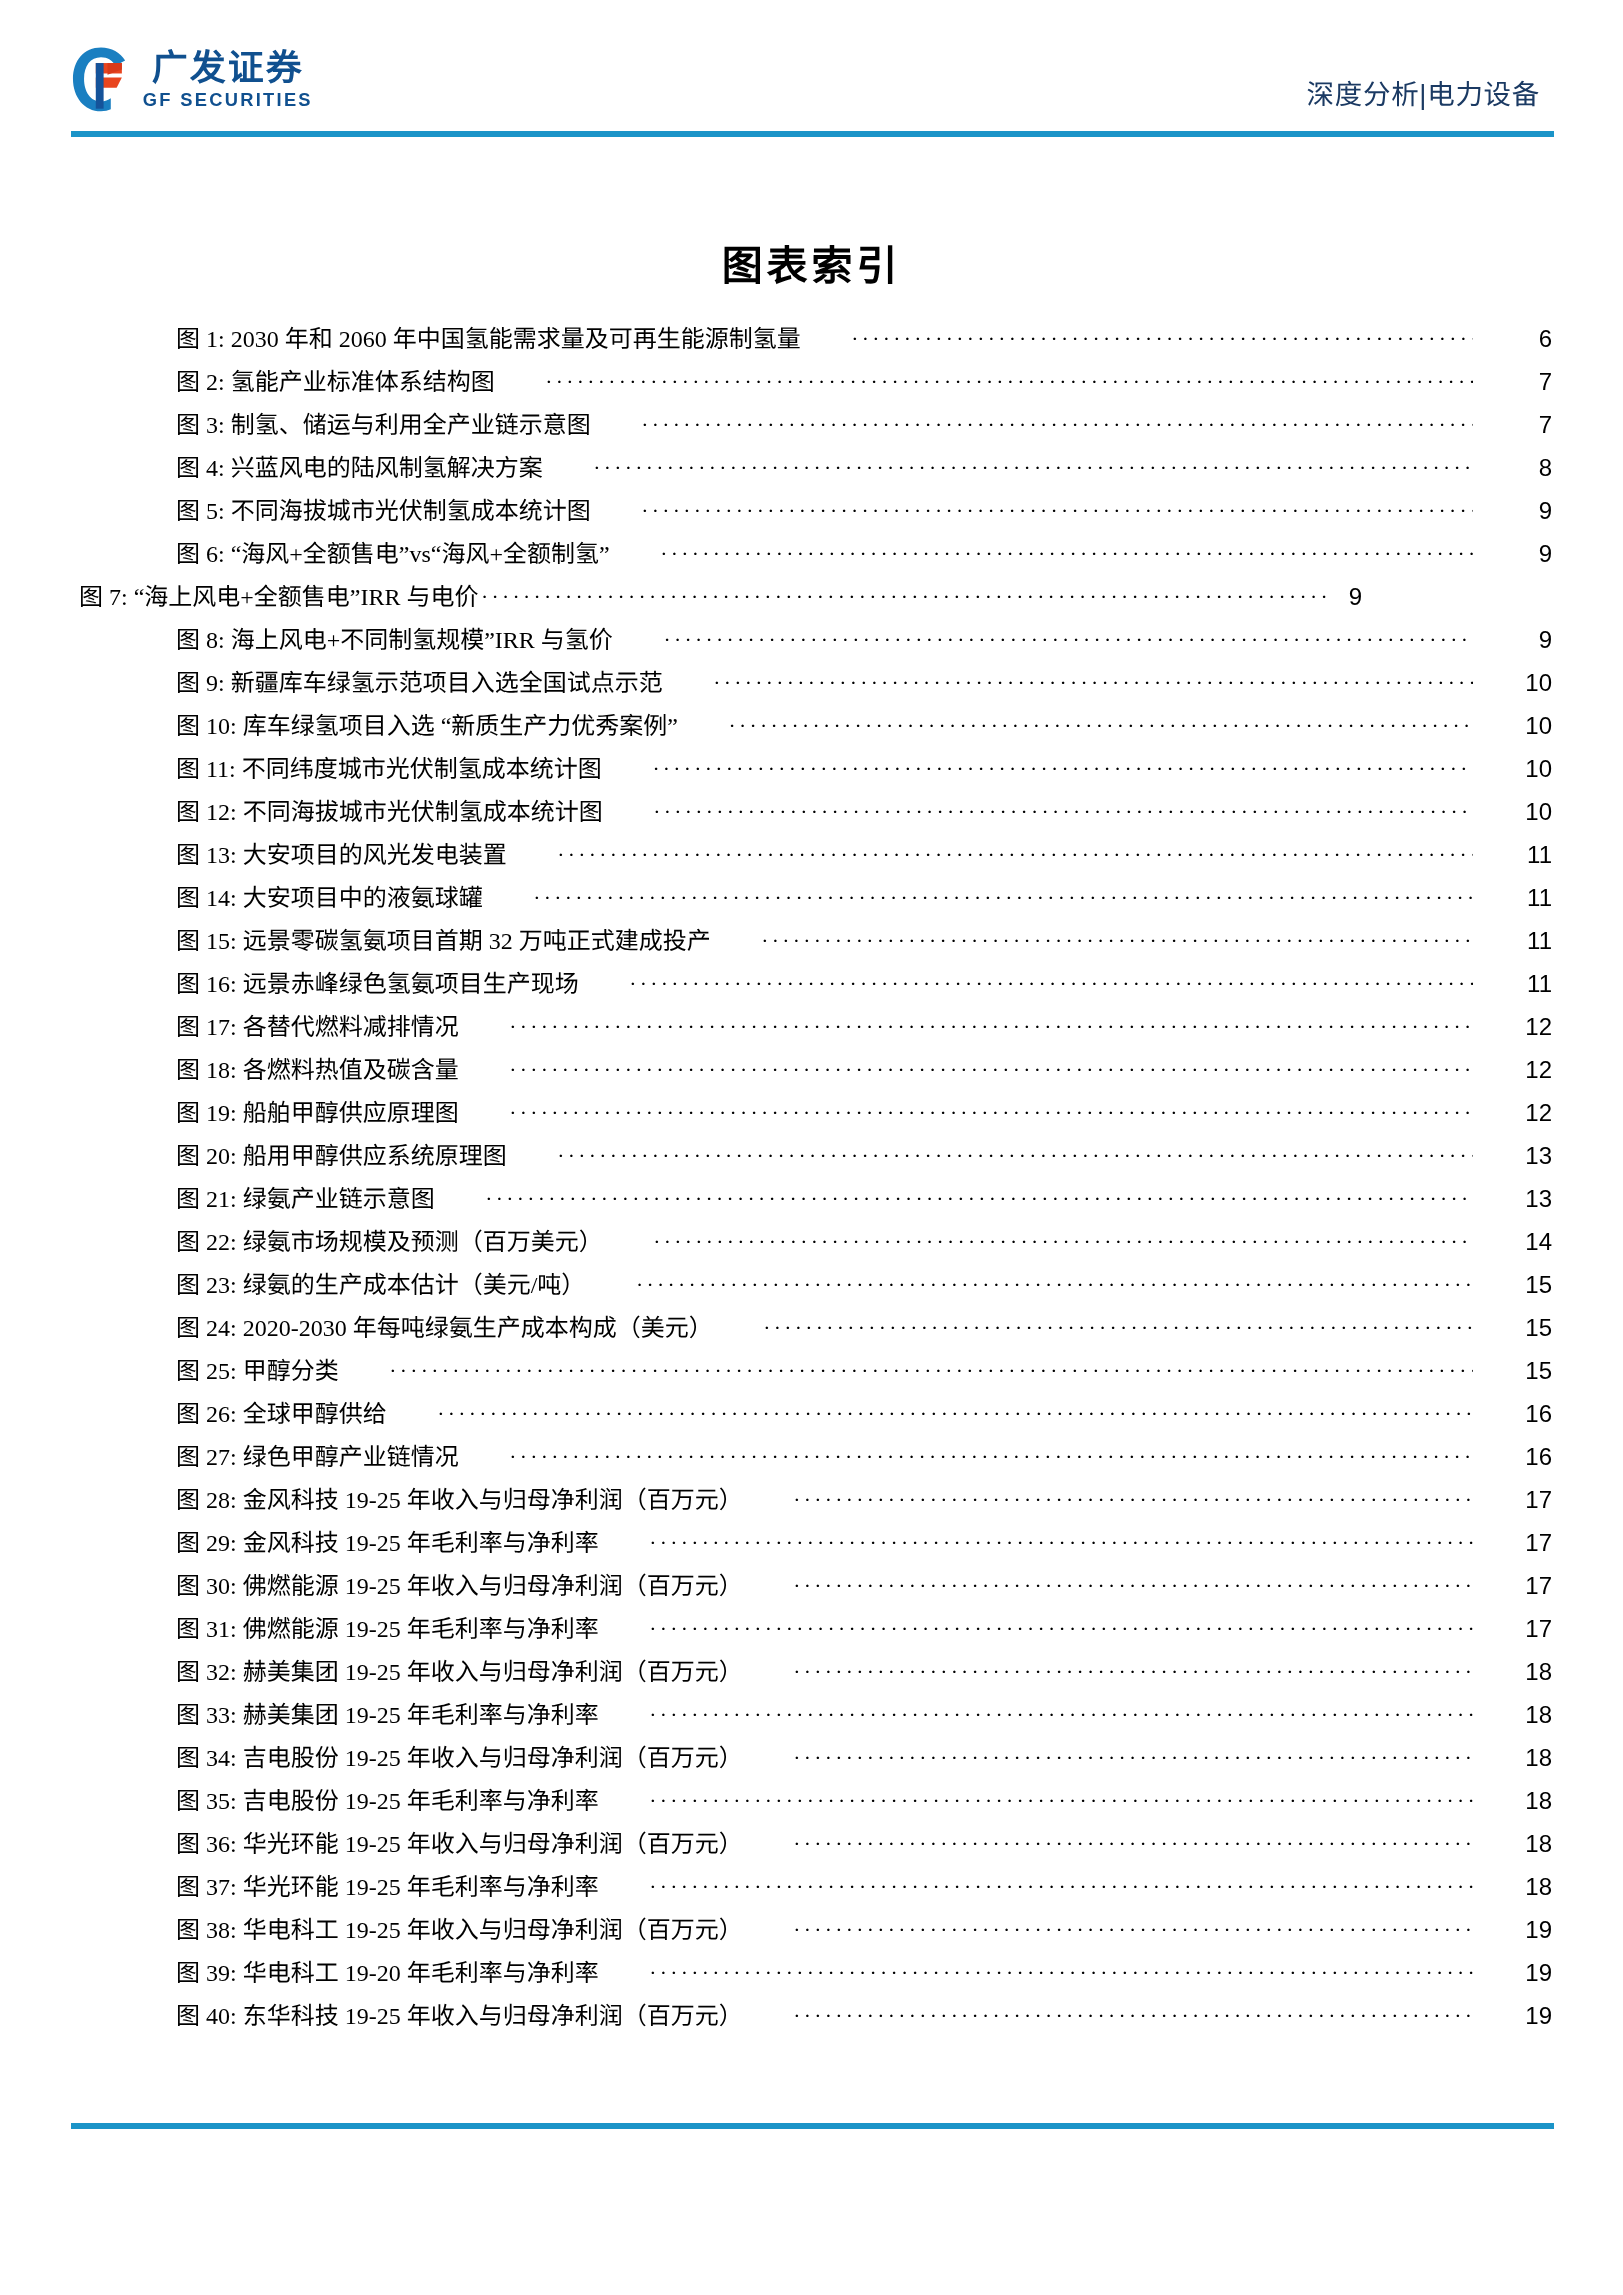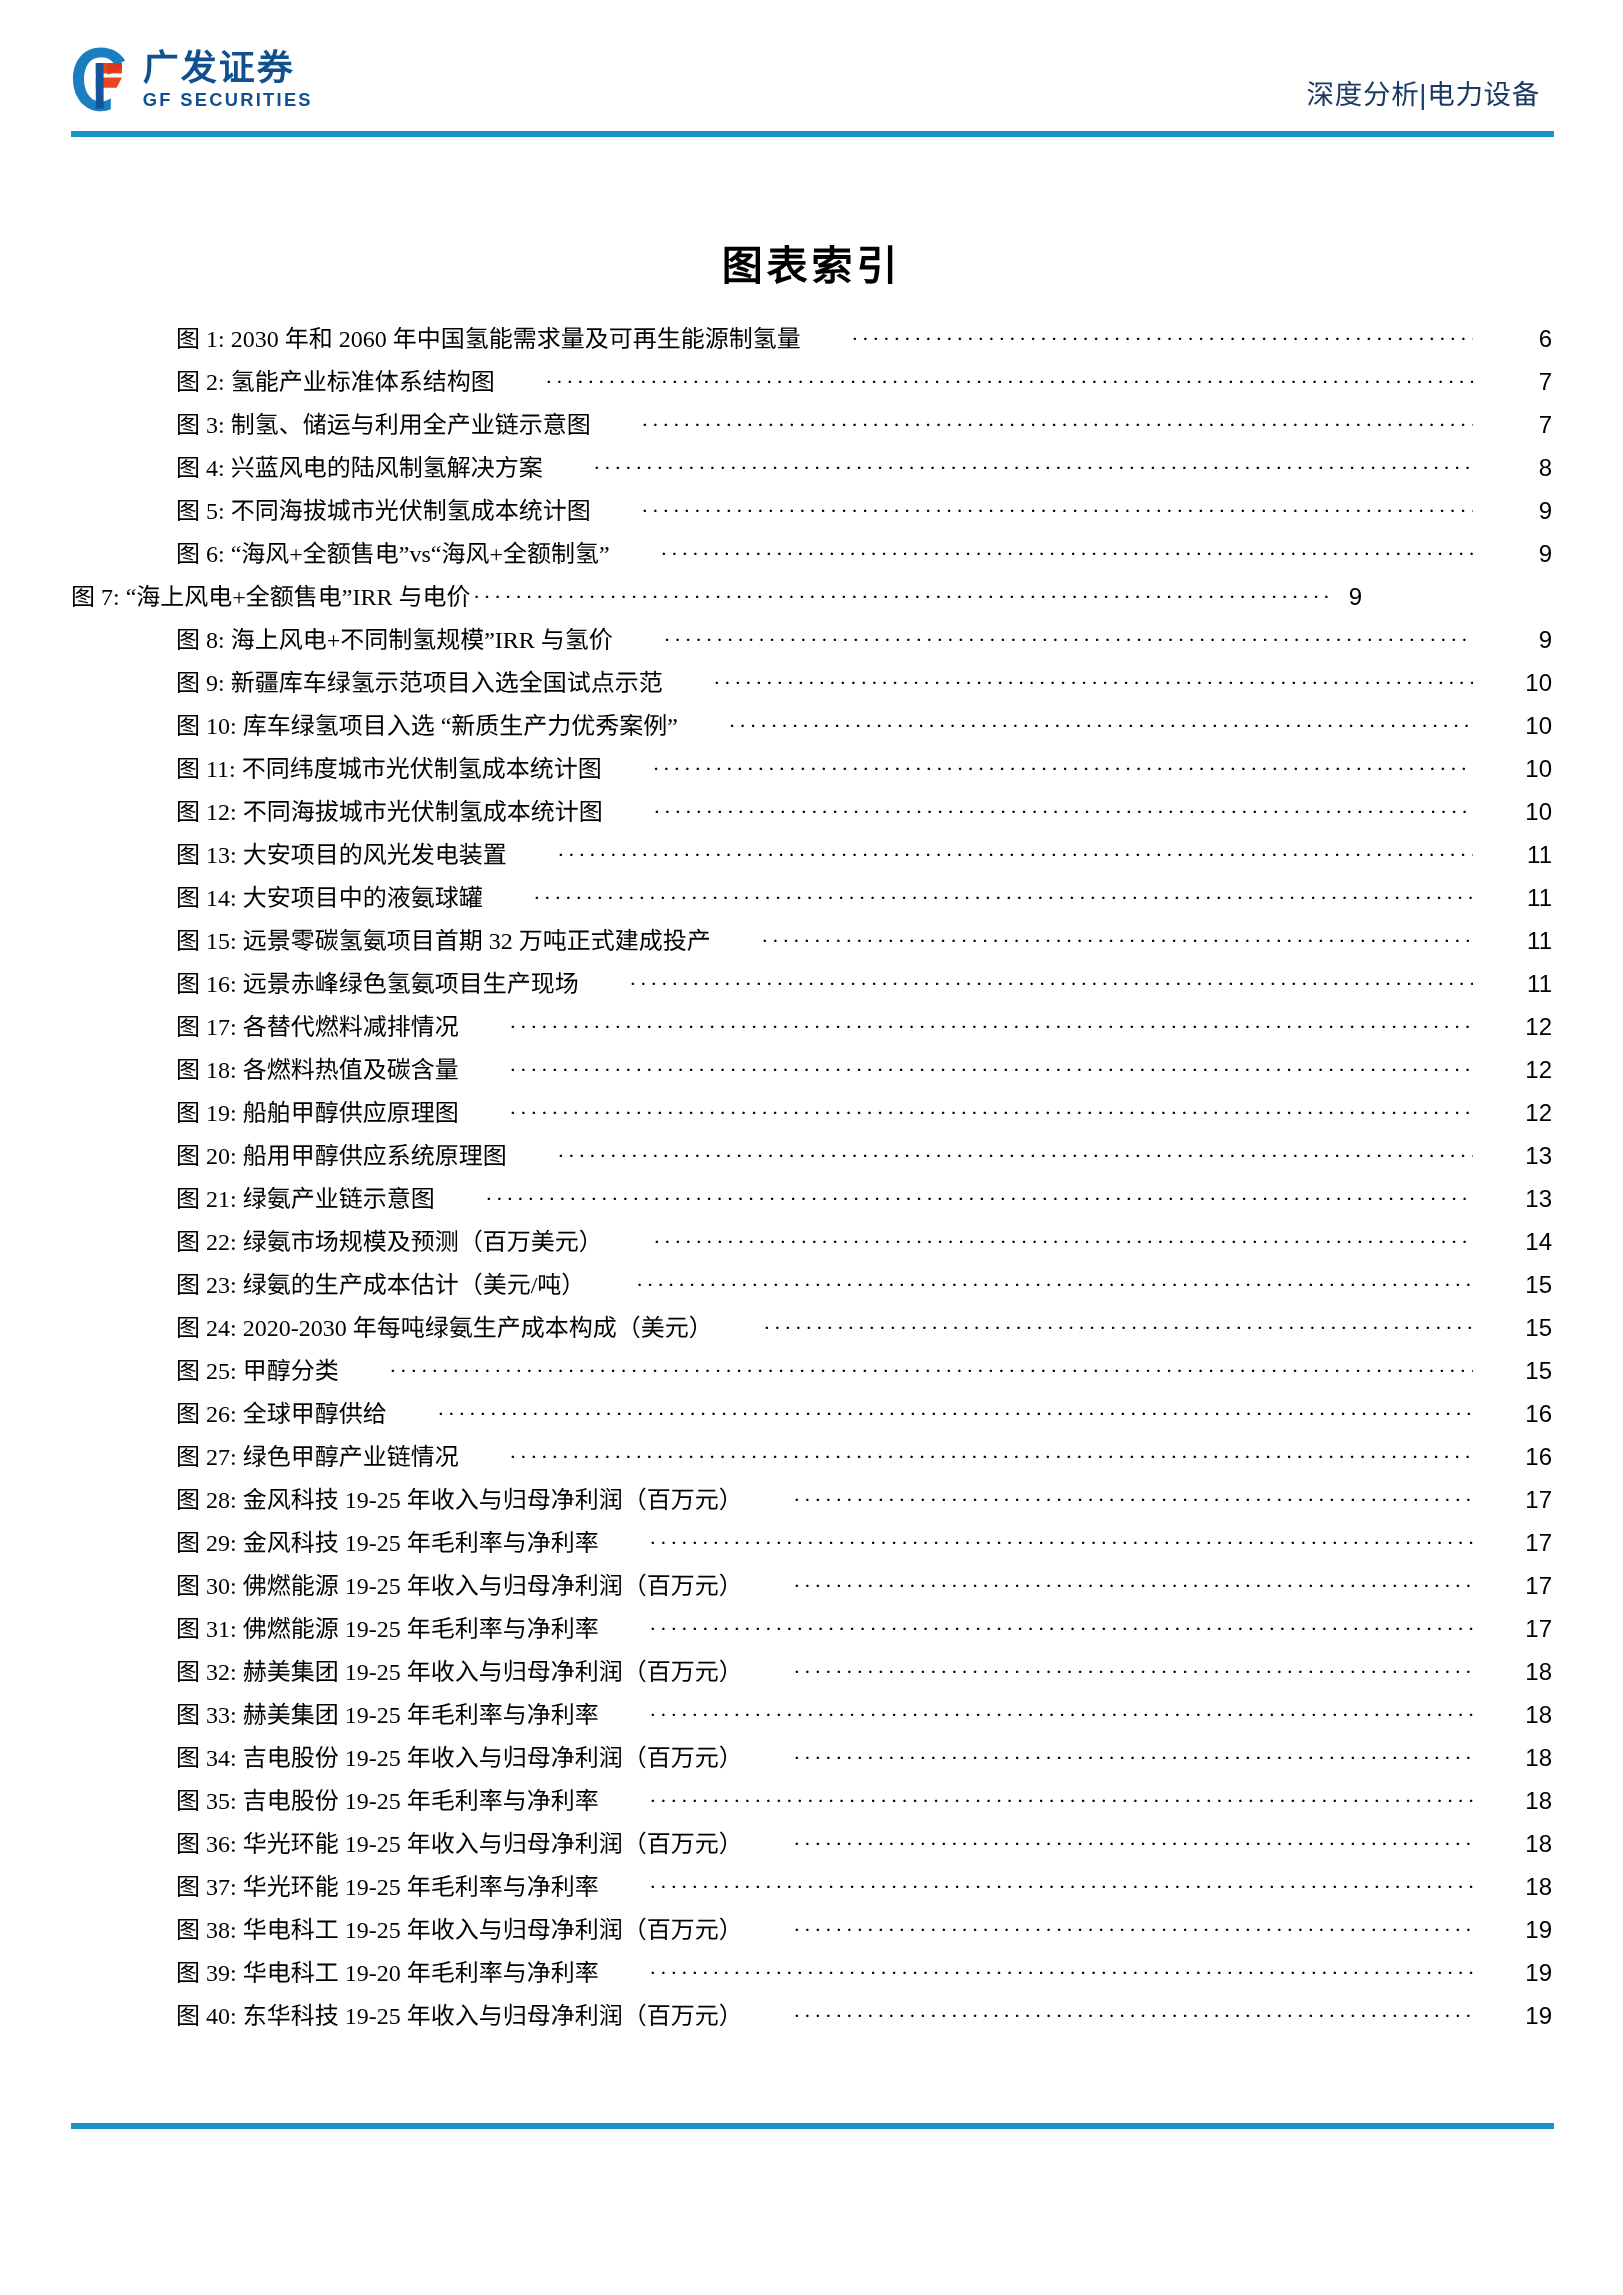--- a/index.html
+++ b/index.html
@@ -37,20 +37,21 @@
   .brand-mark {
     width: 60px;
     height: 68px;
     flex: 0 0 auto;
   }
   .brand-words {
     display: flex;
     flex-direction: column;
     justify-content: center;
     padding-top: 2.6px;
+    align-items: center;
   }
   .brand-cn {
     font-family: "Liberation Sans", "DejaVu Sans", sans-serif;
     font-size: 36px;
     font-weight: 700;
     color: #10508f;
     letter-spacing: 2px;
     line-height: 1.05;
     white-space: nowrap;
   }
@@ -130,21 +131,21 @@
   .toc-row .pagenum {
     flex: 0 0 auto;
     padding-left: 3.9px;
     font-family: "Liberation Sans", "DejaVu Sans", sans-serif;
     font-size: 24px;
     text-align: right;
     min-width: 27.5px;
   }
   
   .indent-std  { margin-left: 105px; gap: 48px; }
-  .indent-wide { margin-left: 0px; }
+  .indent-wide { margin-left: 8px; }
   .narrow      { margin-right: 190px; }
 
   
   .rule-bottom {
     position: absolute;
     left: 71px;
     right: 69px;
     top: 2123px;
     height: 5.9px;
     background: #1b94c8;

